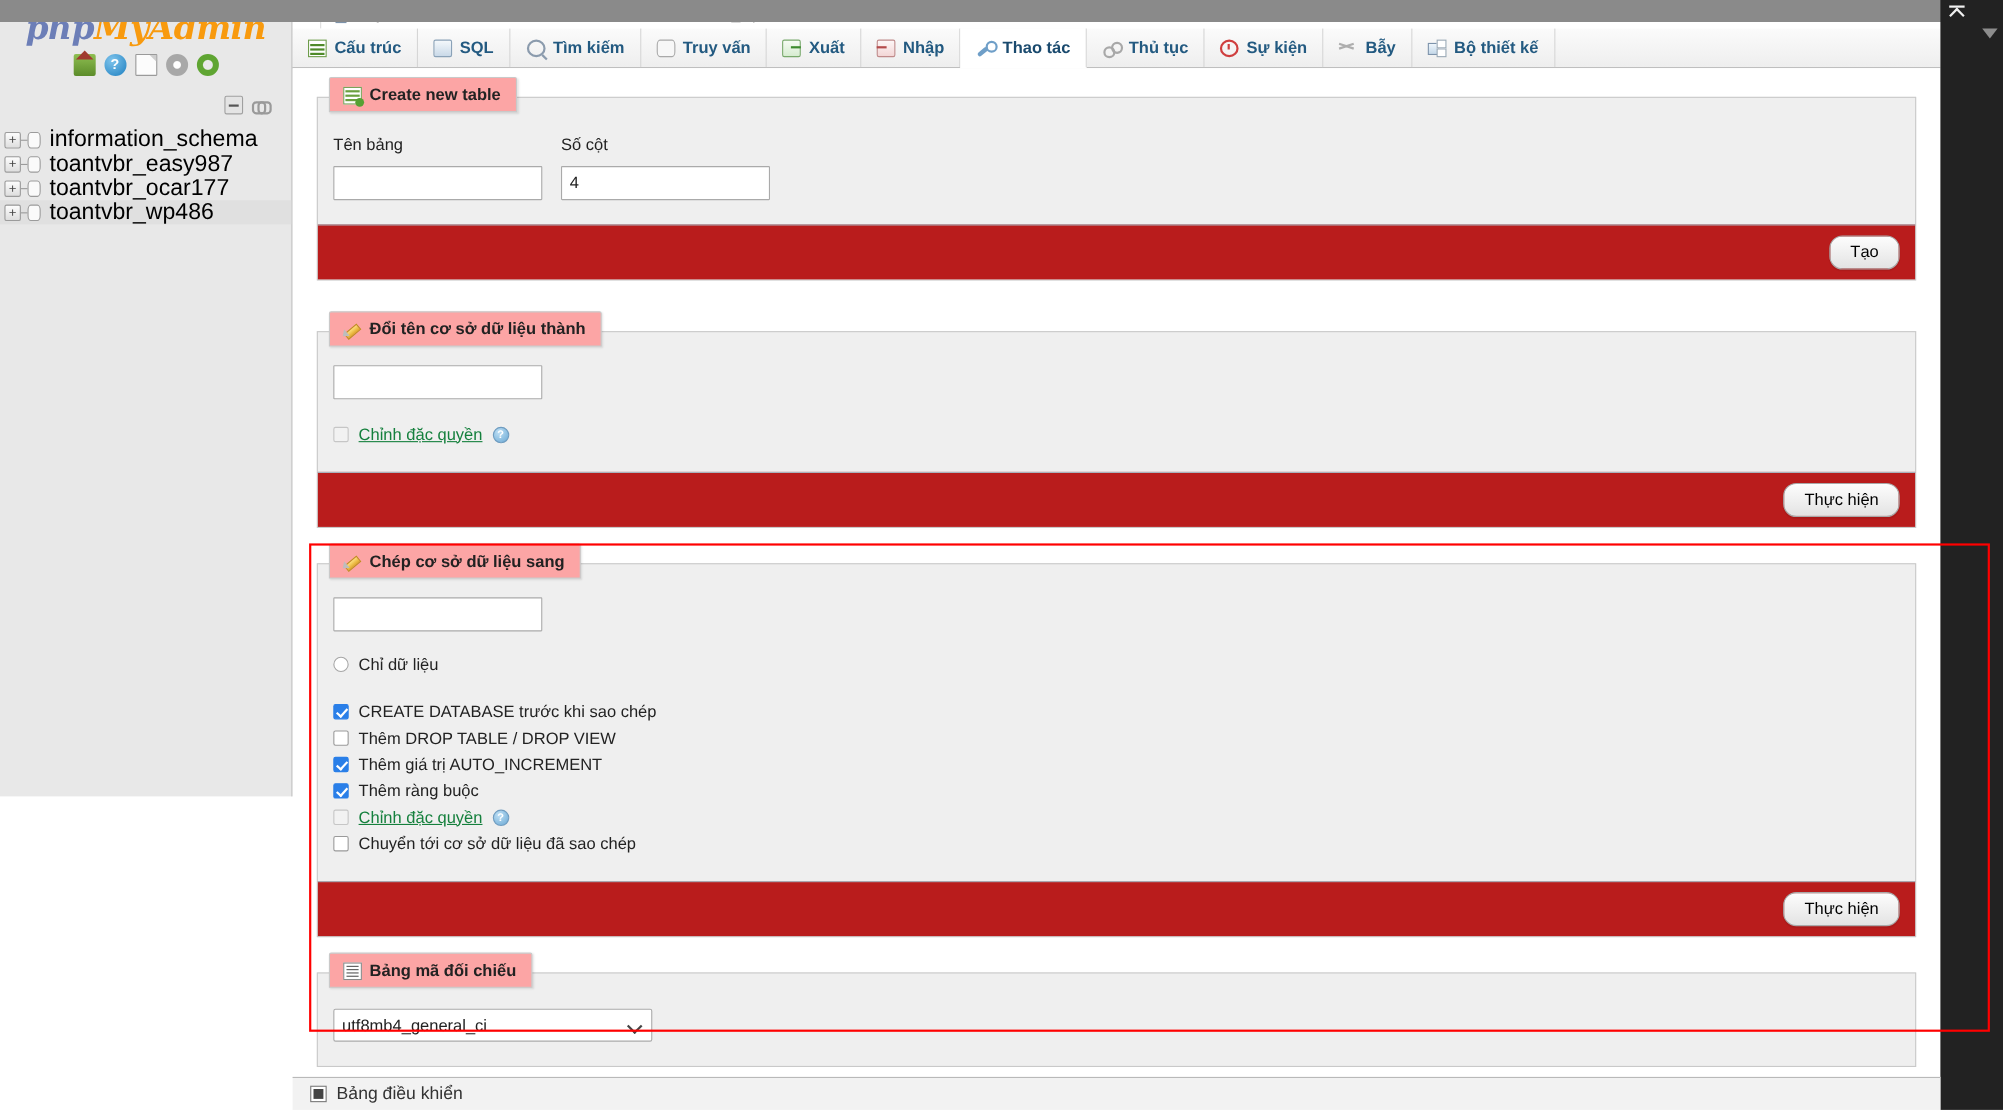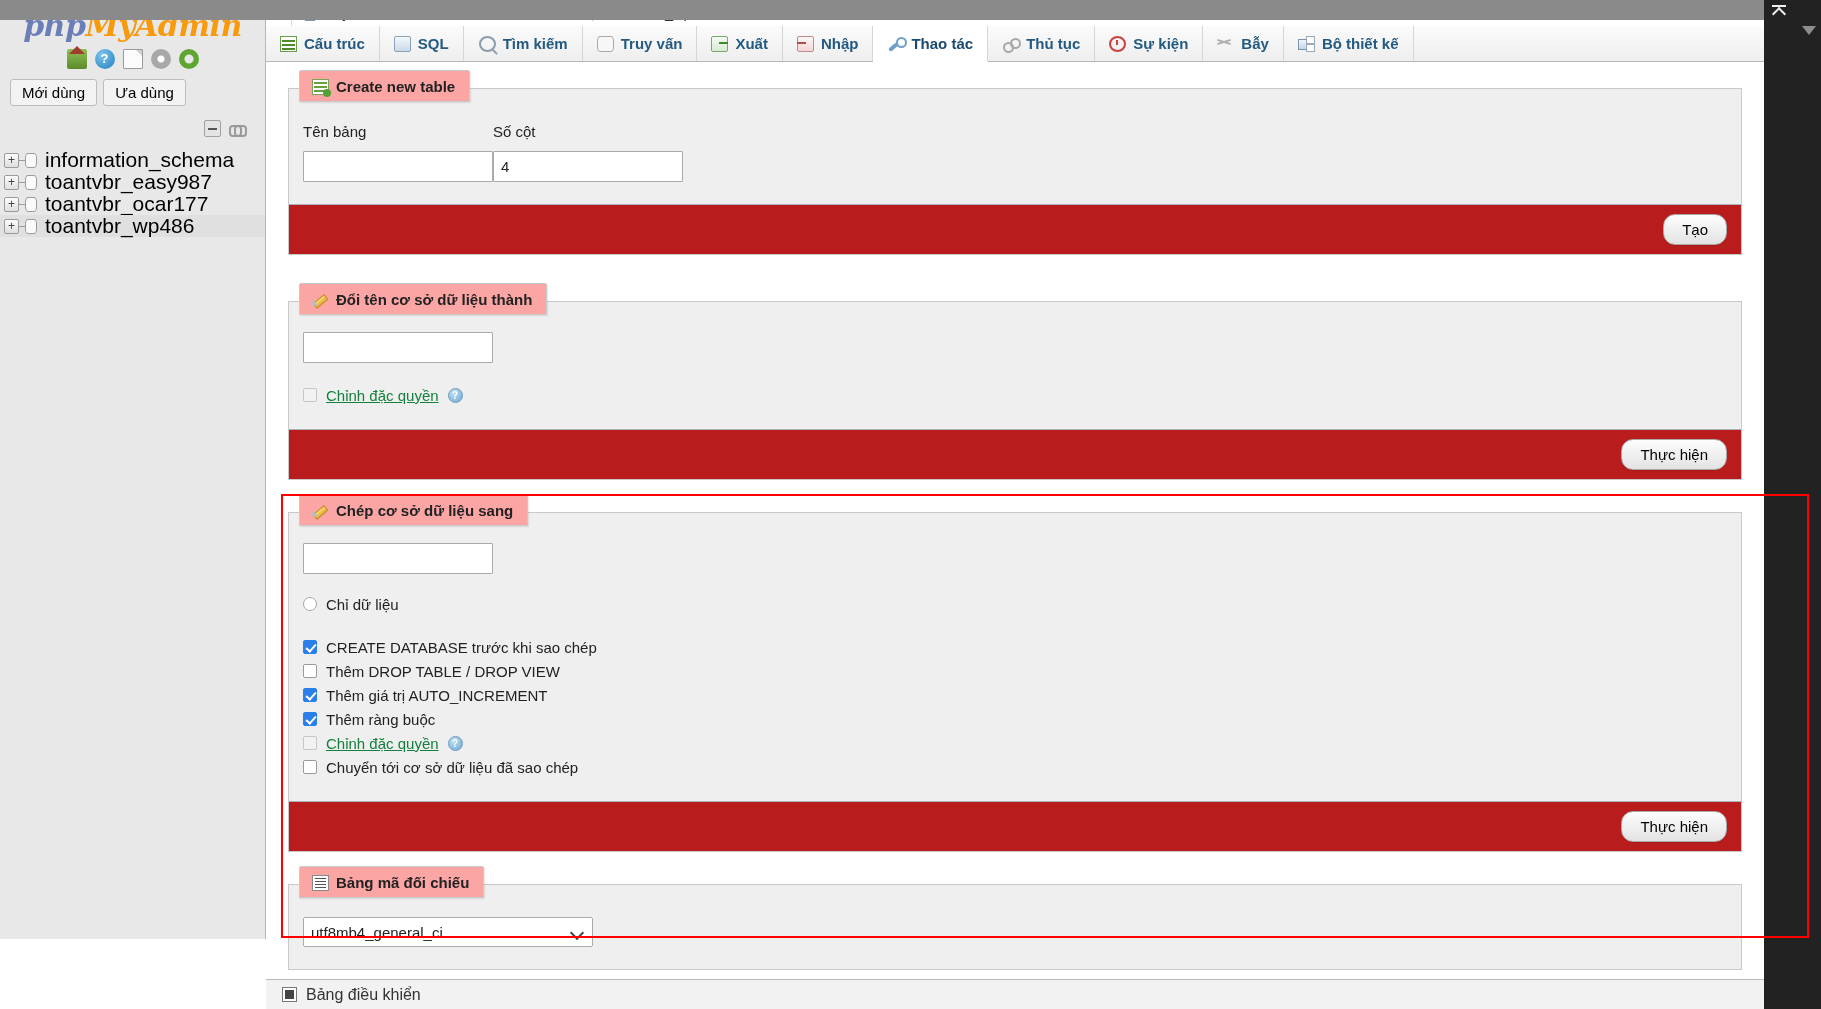--- a/index.html
+++ b/index.html
@@ -10,21 +10,21 @@
     font-family: "Liberation Sans", sans-serif;
     font-size: 15px;
     background: #fff;
     color: #000;
   }
   #app { position: relative; width: 1821px; height: 1009px; }
 
   
   #sidebar {
     position: absolute; left: 0; top: 0;
-    width: 266px; height: 939px;
+    width: 266px; height: 724px;
     background: #e8e8e8;
     border-right: 1px solid #b5b5b5;
     overflow: hidden;
   }
   .pma-logo {
     text-align: center;
     padding: 8px 0 2px 0;
     font-family: "DejaVu Serif", serif;
     font-style: italic;
     font-weight: bold;
@@ -215,21 +215,21 @@
   }
   .btn {
     background:linear-gradient(#fdfdfd,#e3e3e3);
     border:1px solid #a9a9a9;
     border-radius:12px;
     padding: 6px 18px;
     font-size:15px; color:#000; cursor:pointer;
     box-shadow: 0 1px 1px rgba(0,0,0,0.08);
   }
 
-  .field-row { display:flex; }
+  .field-row { display:flex; gap:17px; }
   .field-col { display:flex; flex-direction:column; }
   .field-label { font-size:15px; color:#222; margin-bottom:11px; }
   .txt {
     border:1px solid #aaa; background:#fff;
     height:31px; padding: 2px 7px;
     font-size:15px; font-family:"Liberation Sans",sans-serif; color:#222;
     border-radius:1px;
   }
   .txt.w-tablename { width:190px; }
   .txt.w-numcols { width:190px; }
@@ -333,24 +333,20 @@
     </div>
 
     <div class="pma-icons">
       <span class="ic ic-home"></span>
       <span class="ic ic-help">?</span>
       <span class="ic ic-doc"></span>
       <span class="ic ic-gear"></span>
       <span class="ic ic-refresh"></span>
     </div>
 
-    <div class="pma-tabs">
-      <div class="pma-tab">Mới dùng</div>
-      <div class="pma-tab">Ưa dùng</div>
-    </div>
 
     <div class="tree-toolbar">
       <span class="tb-btn"></span>
       <span class="tb-link"></span>
     </div>
 
     <div class="db-list">
       <div class="db-row">
         <span class="db-plus">+</span>
         <span class="db-dash"></span>

